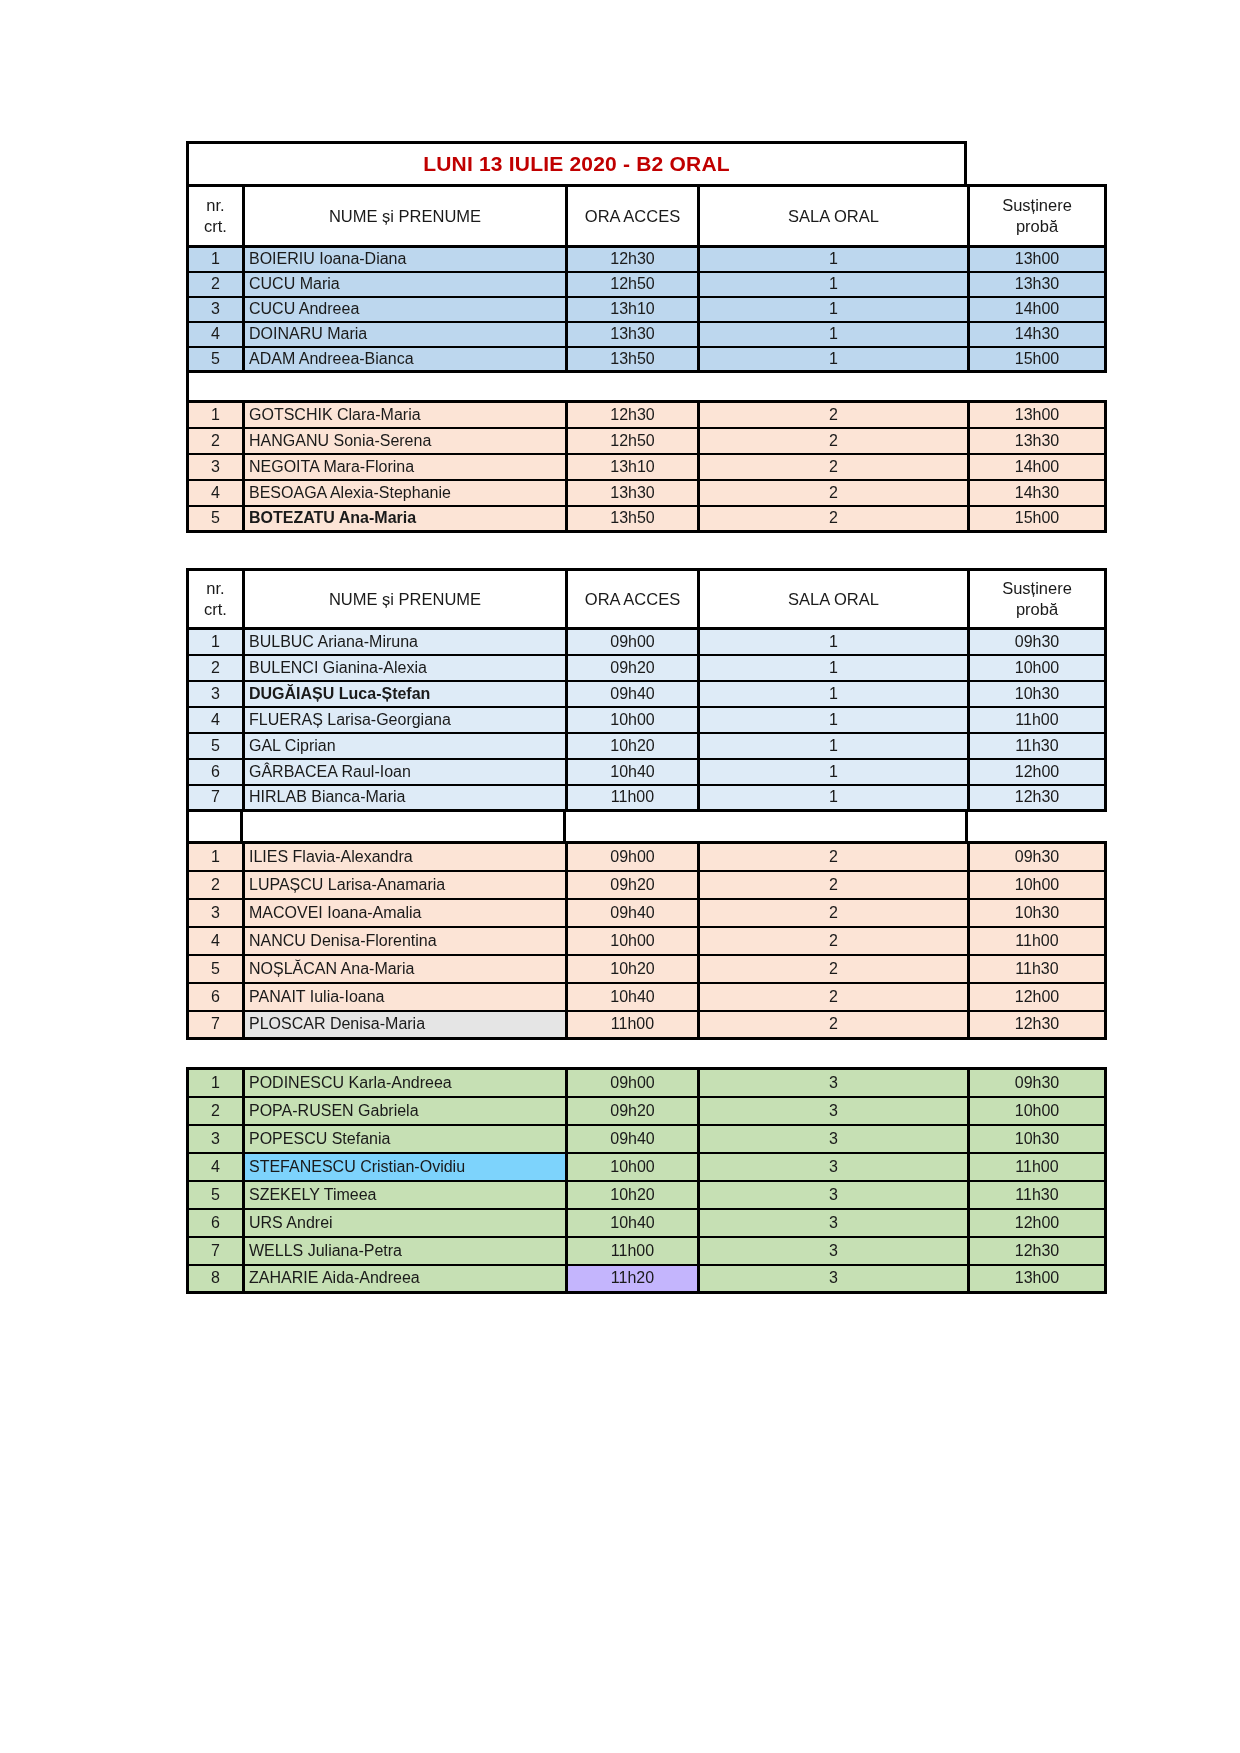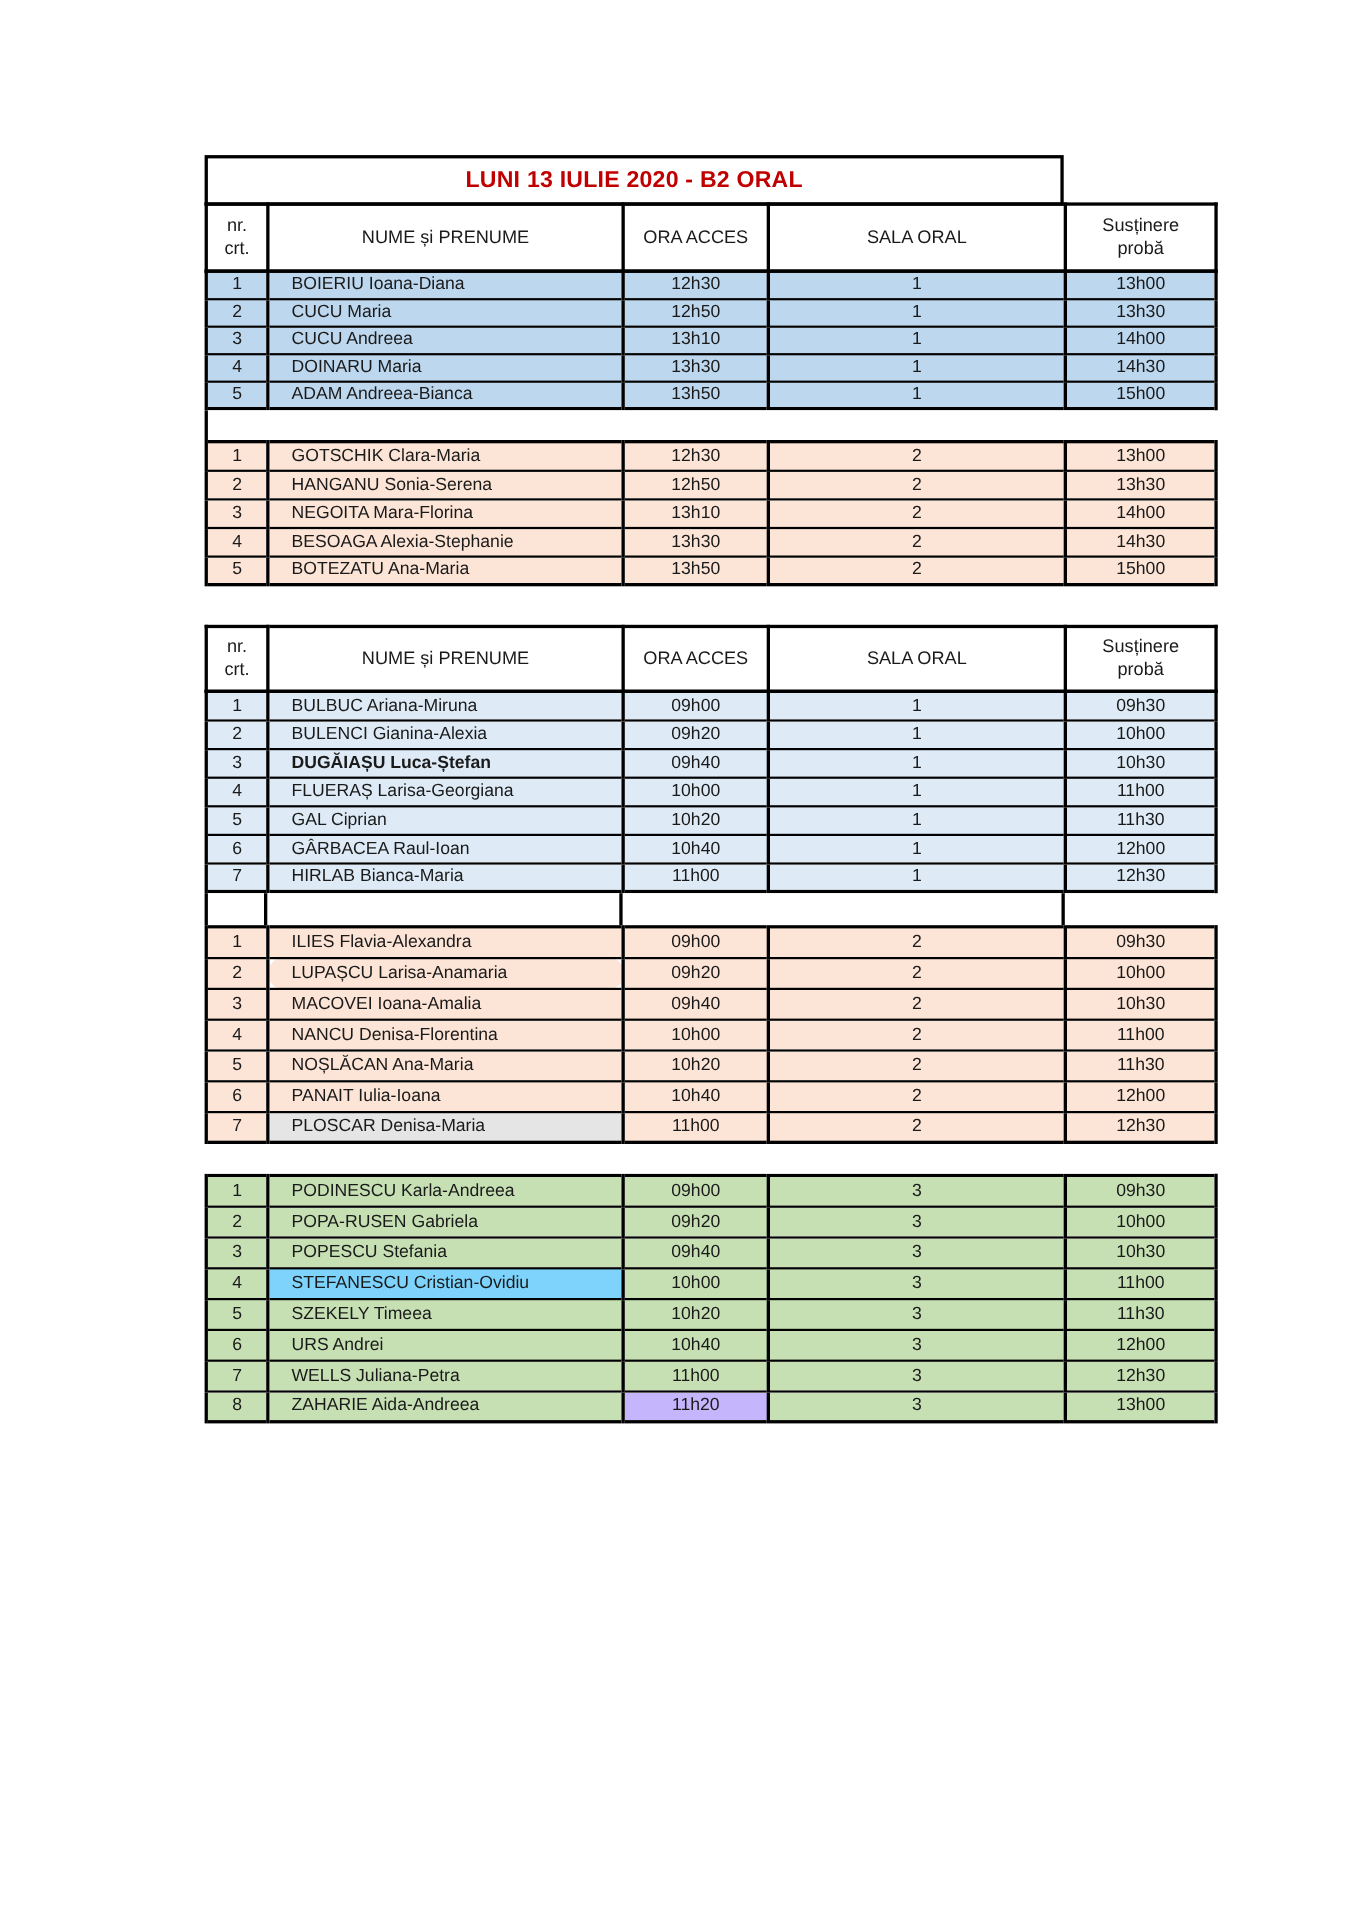--- a/index.html
+++ b/index.html
@@ -15,21 +15,21 @@
     font-weight:bold;font-size:21px;letter-spacing:0.2px;background:#fff;
   }
 
   table.grp{border-collapse:collapse;table-layout:fixed;border:3px solid #000;}
   table.grp td{
     box-sizing:border-box;
     border:2px solid #000;border-left-width:3px;border-right-width:3px;
     font-size:16px;text-align:center;padding:0;overflow:hidden;white-space:nowrap;
     vertical-align:middle;
   }
-  table.grp td.c1{text-align:left;padding-left:20px;margin-left:20px;}
+  table.grp td.c1{text-align:left;padding-left:4px;margin-left:20px;}
   col.w0{width:56px}col.w1{width:323px}col.w2{width:132px}col.w3{width:270px}col.w4{width:137px}
 
   table.hdr{margin-top:-3px;}
   table.hdr td{
     border-width:3px;background:#fff;white-space:pre-line;line-height:1.25;
     font-size:16.5px;text-align:center;
   }
   .hdr1 td{height:61px}
   .hdr2 td{height:59px}
   table.body-grp{margin-top:-3px;}
@@ -150,21 +150,21 @@
         </tr>
         <tr style="height: 26px;">
           <td class="c0" style="background: rgb(252, 228, 214);">4</td>
           <td class="c1" style="background: rgb(252, 228, 214);">BESOAGA Alexia-Stephanie</td>
           <td class="c2" style="background: rgb(252, 228, 214);">13h30</td>
           <td class="c3" style="background: rgb(252, 228, 214);">2</td>
           <td class="c4" style="background: rgb(252, 228, 214);">14h30</td>
         </tr>
         <tr style="height: 26px;">
           <td class="c0" style="background: rgb(252, 228, 214);">5</td>
-          <td class="c1" style="background: rgb(252, 228, 214);">BOTEZATU Ana-Maria</td>
+          <td class="c1" style="background: rgb(252, 228, 214); font-weight: bold;">BOTEZATU Ana-Maria</td>
           <td class="c2" style="background: rgb(252, 228, 214);">13h50</td>
           <td class="c3" style="background: rgb(252, 228, 214);">2</td>
           <td class="c4" style="background: rgb(252, 228, 214);">15h00</td>
         </tr>
       </tbody>
     </table>
 
   <div class="spacer"></div>
 
 
@@ -268,21 +268,21 @@
   <tbody>
         <tr style="height: 28px;">
           <td class="c0" style="background: rgb(252, 228, 214);">1</td>
           <td class="c1" style="background: rgb(252, 228, 214);">ILIES Flavia-Alexandra</td>
           <td class="c2" style="background: rgb(252, 228, 214);">09h00</td>
           <td class="c3" style="background: rgb(252, 228, 214);">2</td>
           <td class="c4" style="background: rgb(252, 228, 214);">09h30</td>
         </tr>
         <tr style="height: 28px;">
           <td class="c0" style="background: rgb(252, 228, 214);">2</td>
-          <td class="c1" style="background: rgb(252, 228, 214); border-radius: 13px;">LUPAȘCU Larisa-Anamaria</td>
+          <td class="c1" style="background: rgb(252, 228, 214);">LUPAȘCU Larisa-Anamaria</td>
           <td class="c2" style="background: rgb(252, 228, 214);">09h20</td>
           <td class="c3" style="background: rgb(252, 228, 214);">2</td>
           <td class="c4" style="background: rgb(252, 228, 214);">10h00</td>
         </tr>
         <tr style="height: 28px;">
           <td class="c0" style="background: rgb(252, 228, 214);">3</td>
           <td class="c1" style="background: rgb(252, 228, 214);">MACOVEI Ioana-Amalia</td>
           <td class="c2" style="background: rgb(252, 228, 214);">09h40</td>
           <td class="c3" style="background: rgb(252, 228, 214);">2</td>
           <td class="c4" style="background: rgb(252, 228, 214);">10h30</td>

